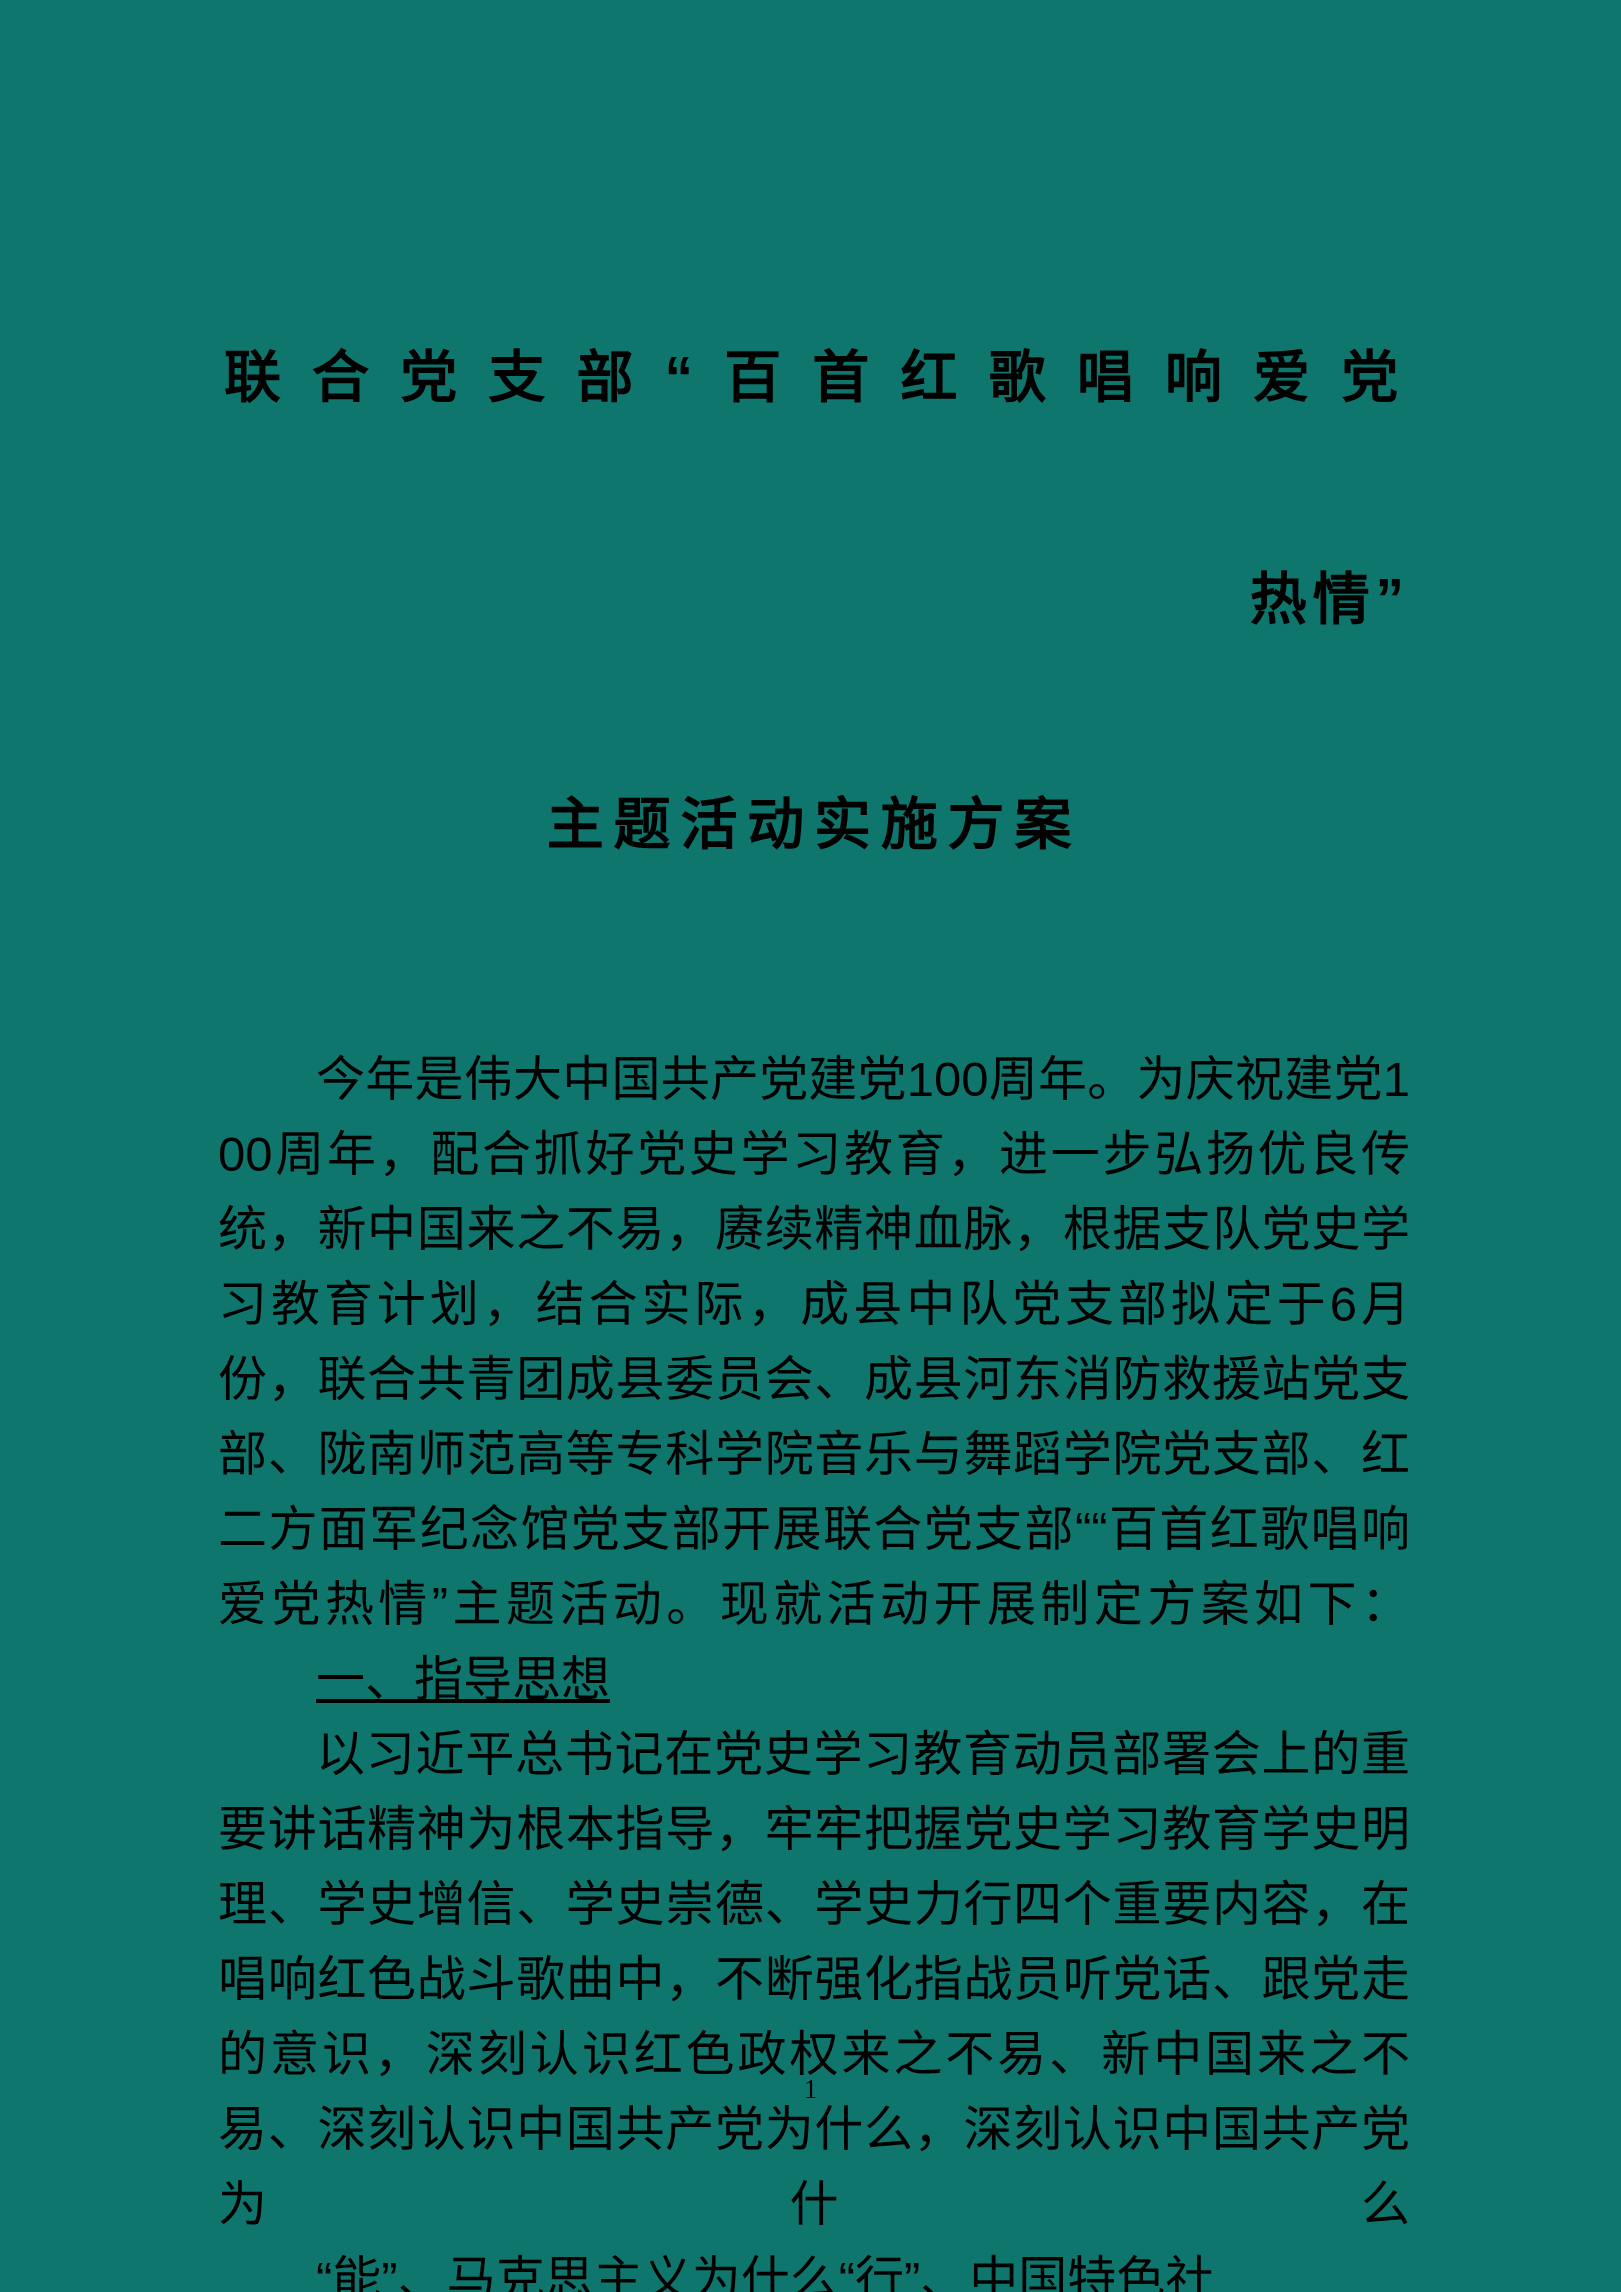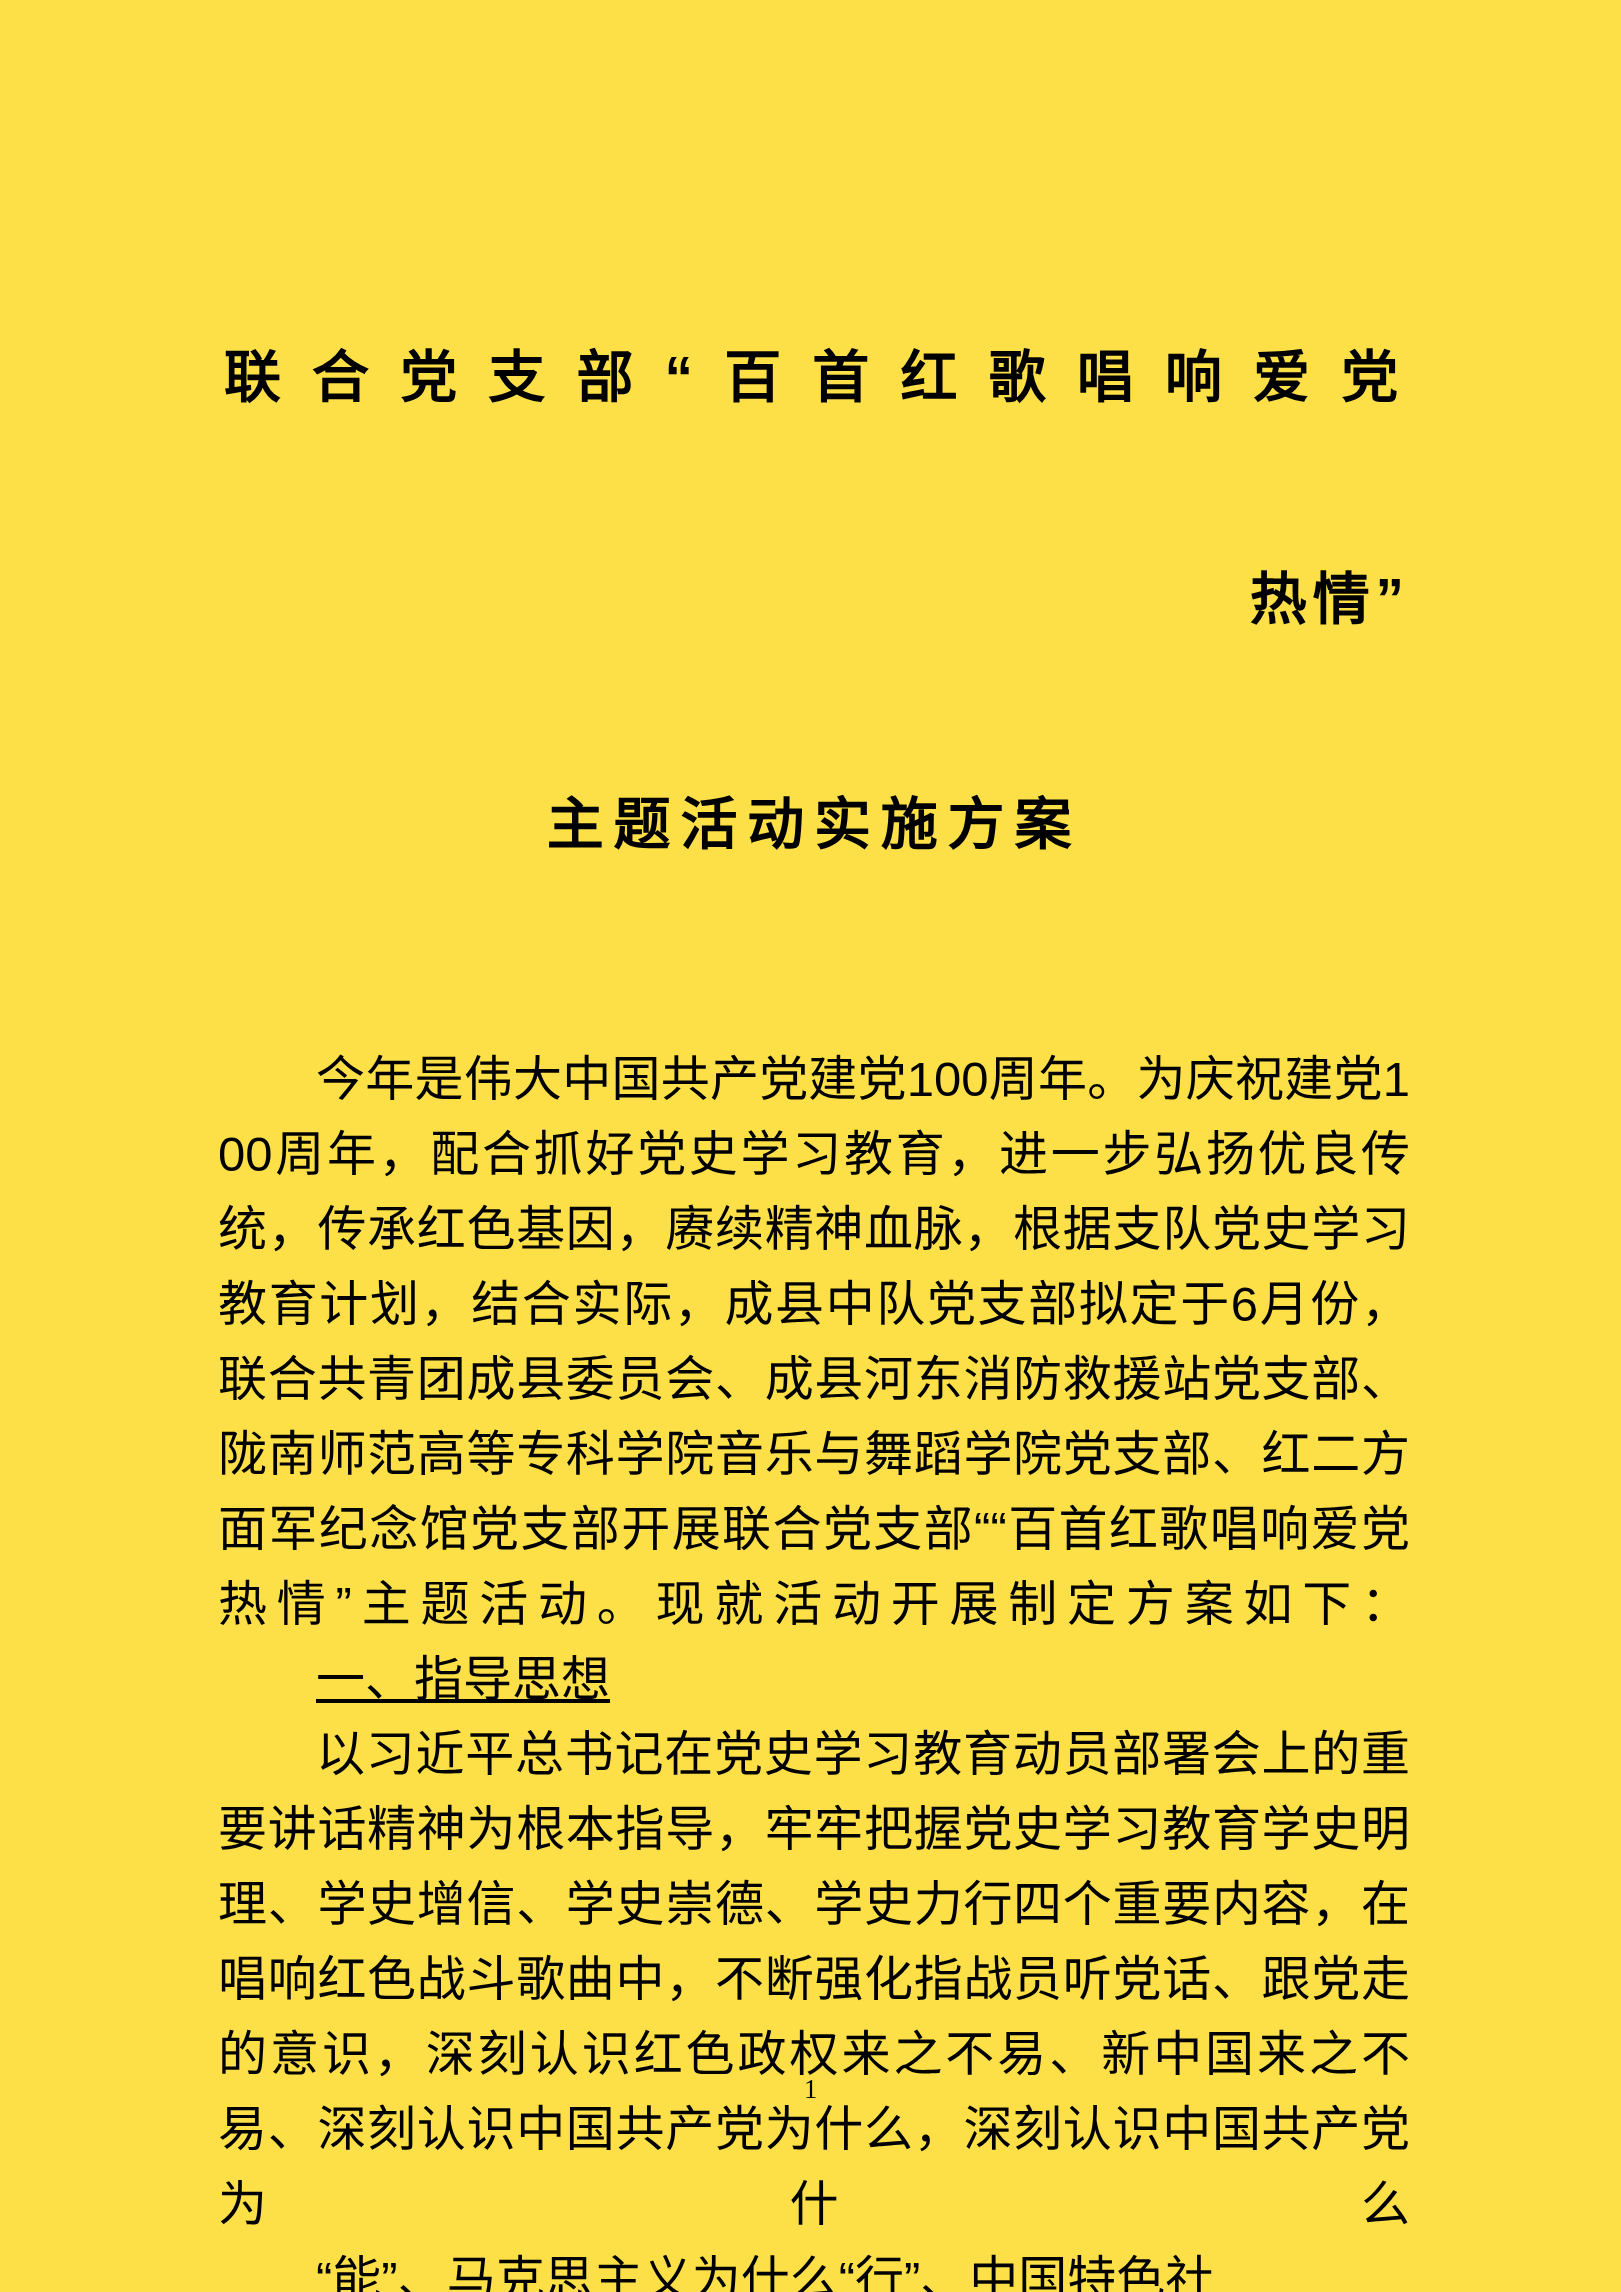--- a/index.html
+++ b/index.html
@@ -10,21 +10,21 @@
   }
   body {
     font-family: "Liberation Sans", "DejaVu Sans", sans-serif;
     color: #000000;
     -webkit-font-smoothing: antialiased;
   }
   .page {
     position: relative;
     width: 1621px;
     height: 2293px;
-    background: #fde047;
+    background: #0f766e;
     margin: 0 auto;
     overflow: hidden;
     box-sizing: border-box;
   }
   .content {
     position: absolute;
     left: 218px;
     top: 0;
     width: 1192px;
   }
@@ -107,21 +107,21 @@
   <div class="content">
 
     <h1 class="doc-title">
       <span class="title-line title-line-1">联合党支部“百首红歌唱响爱党</span>
       <span class="title-line title-line-2">热情”</span>
       <span class="title-line title-line-3">主题活动实施方案</span>
     </h1>
 
     <div class="body-text">
 
-      <p class="para full-justify">今年是伟大中国共产党建党100周年。为庆祝建党100周年，配合抓好党史学习教育，进一步弘扬优良传统，传承红色基因，赓续精神血脉，根据支队党史学习教育计划，结合实际，成县中队党支部拟定于6月份，联合共青团成县委员会、成县河东消防救援站党支部、陇南师范高等专科学院音乐与舞蹈学院党支部、红二方面军纪念馆党支部开展联合党支部““百首红歌唱响爱党热情”主题活动。现就活动开展制定方案如下：</p>
+      <p class="para full-justify">今年是伟大中国共产党建党100周年。为庆祝建党100周年，配合抓好党史学习教育，进一步弘扬优良传统，新中国来之不易，赓续精神血脉，根据支队党史学习教育计划，结合实际，成县中队党支部拟定于6月份，联合共青团成县委员会、成县河东消防救援站党支部、陇南师范高等专科学院音乐与舞蹈学院党支部、红二方面军纪念馆党支部开展联合党支部““百首红歌唱响爱党热情”主题活动。现就活动开展制定方案如下：</p>
 
       <p class="para heading-para tight">一、指导思想</p>
 
       <p class="para full-justify">以习近平总书记在党史学习教育动员部署会上的重要讲话精神为根本指导，牢牢把握党史学习教育学史明理、学史增信、学史崇德、学史力行四个重要内容，在唱响红色战斗歌曲中，不断强化指战员听党话、跟党走的意识，深刻认识红色政权来之不易、新中国来之不易、深刻认识中国共产党为什么，深刻认识中国共产党为什么</p>
 
       <p class="para tight">“能”、马克思主义为什么“行”、中国特色社</p>
 
     </div>
 
   </div>

